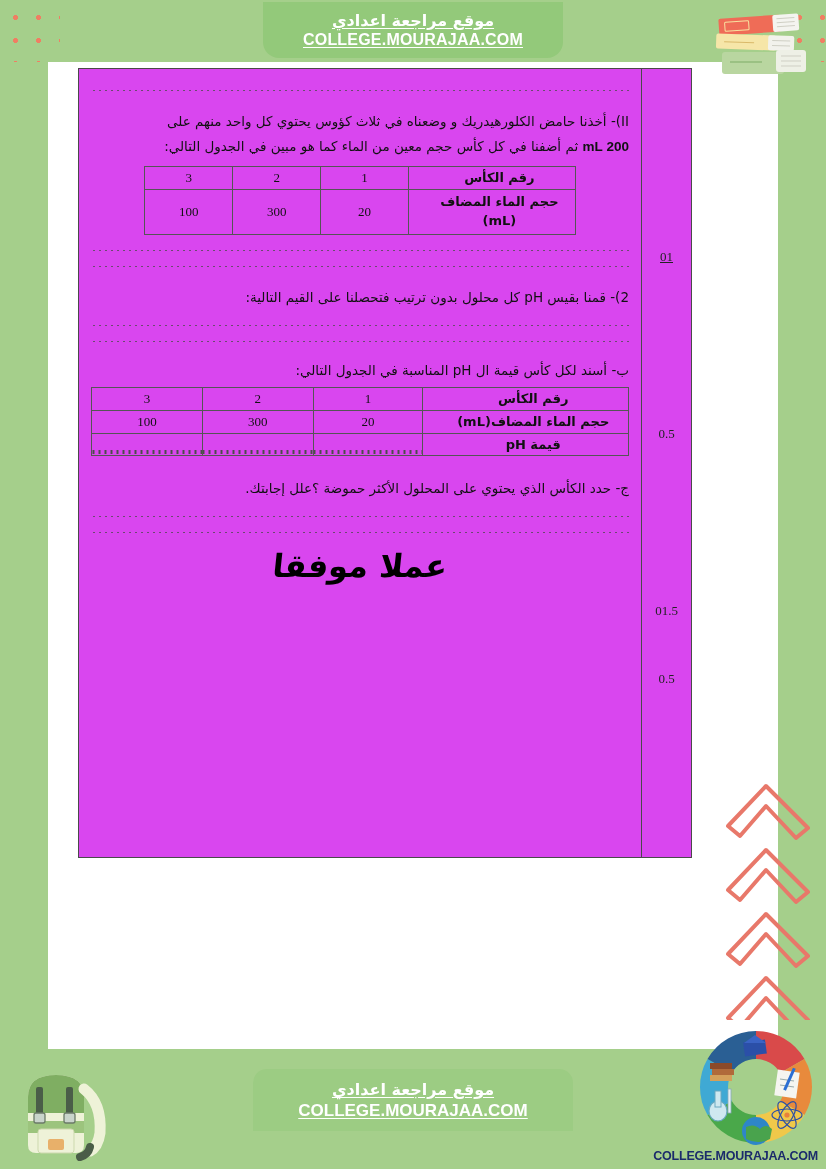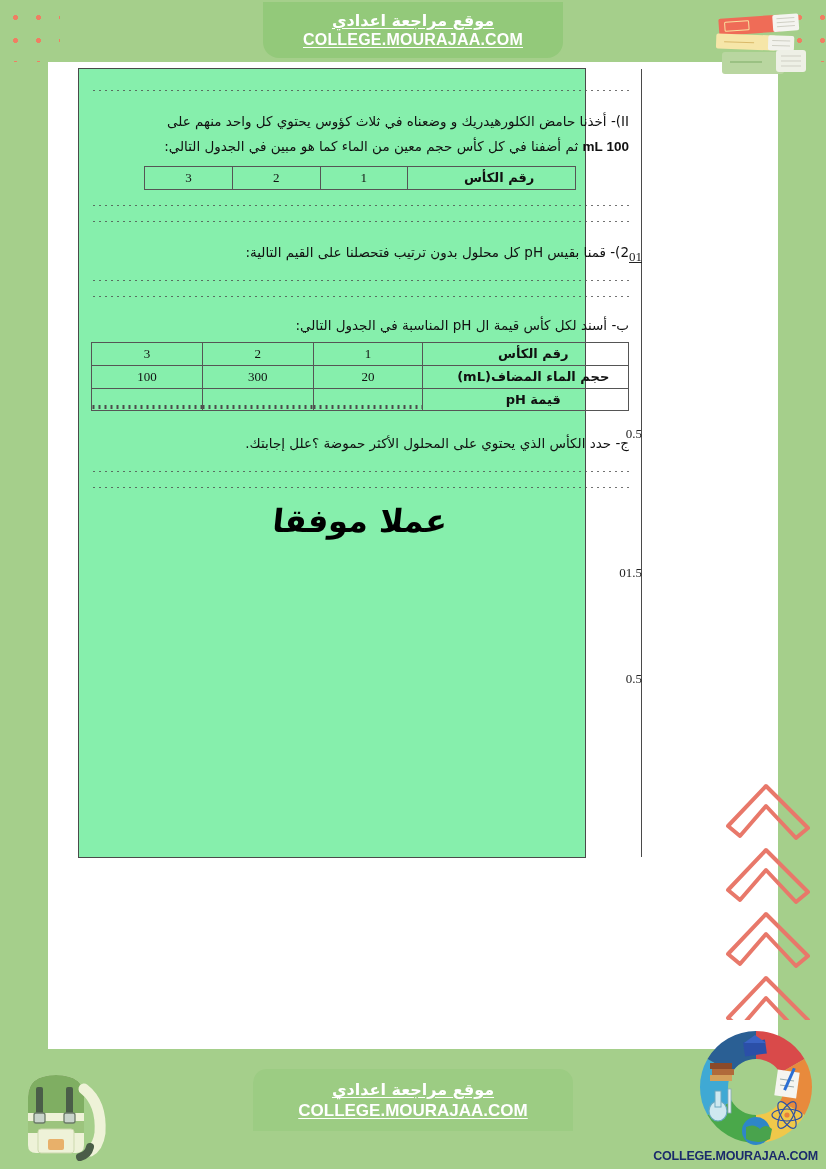--- a/index.html
+++ b/index.html
@@ -67,22 +67,22 @@
   .footer-en{color:#ffffff;font-size:17px;font-weight:bold;text-decoration:underline;text-underline-offset:2px;font-family:"Liberation Sans",sans-serif;}
 
   .watermark{
     position:absolute;right:8px;bottom:6px;
     color:#1b2b6b;font-size:12.5px;font-weight:bold;letter-spacing:-0.2px;
     font-family:"Liberation Sans",sans-serif;
   }
 
   
   .sheet{
-    position:absolute;left:78px;top:68px;width:508px;height:790px;
-    background:#86efac;border:1.5px solid #4a4a4a;
+    position:absolute;left:78px;top:68px;width:614px;height:790px;
+    background:#d946ef;border:1.5px solid #4a4a4a;
     box-sizing:border-box;display:flex;flex-direction:row-reverse;
   }
   .body-col{flex:1;position:relative;padding:6px 12px 0 12px;box-sizing:border-box;}
   .score-col{
     width:52px;border-left:1.5px solid #4a4a4a;
     box-sizing:border-box;position:relative;
   }
   .score{
     position:absolute;width:100%;text-align:center;
     font-family:"Liberation Serif",serif;font-size:13px;color:#232323;
@@ -238,32 +238,38 @@
 <div class="watermark">COLLEGE.MOURAJAA.COM</div>
 
 <div class="sheet">
 
   <div class="body-col">
 
     <div class="dline"></div>
 
     <p class="qtext" style="margin-top:18px;">
       <span>II)- أخذنا حامض الكلورهيدريك و وضعناه في ثلاث كؤوس يحتوي كل واحد منهم على</span><br>
-      <b class="mono-val">100 mL</b>
+      <b class="mono-val">200 mL</b>
       <span>ثم أضفنا في كل كأس حجم معين من الماء كما هو مبين في الجدول التالي:</span>
     </p>
 
     <table class="exam t1">
       <tbody>
           <tr>
         <td class="hdr">رقم الكأس</td>
         <td class="num">1</td>
         <td class="num">2</td>
         <td class="num">3</td>
       </tr>
+      <tr>
+        <td class="hdr" style="line-height:1.45;">حجم الماء المضاف (mL)</td>
+        <td class="num">20</td>
+        <td class="num">300</td>
+        <td class="num">100</td>
+      </tr>
     </tbody>
       </table>
 
     <div class="dline"></div>
     <div class="dline"></div>
 
     <p class="qtext" style="margin-top:18px;">2)- قمنا بقيس pH كل محلول بدون ترتيب فتحصلنا على القيم التالية:</p>
 
 
     <div class="dline"></div>
@@ -297,16 +303,16 @@
     <p class="qtext" style="margin-top:20px;">ج- حدد الكأس الذي يحتوي على المحلول الأكثر حموضة ؟علل إجابتك.</p>
     <div class="dline"></div>
     <div class="dline"></div>
 
     <div class="goodluck">عملا موفقا</div>
   </div>
 
   <div class="score-col">
     <div class="score" style="top:180px;text-decoration:underline;">01</div>
     <div class="score" style="top:357px;">0.5</div>
-    <div class="score" style="top:496px;">01.5</div>
+    <div class="score" style="top:534px;">01.5</div>
     <div class="score" style="top:602px;">0.5</div>
   </div>
 </div>
 
 </body></html>

